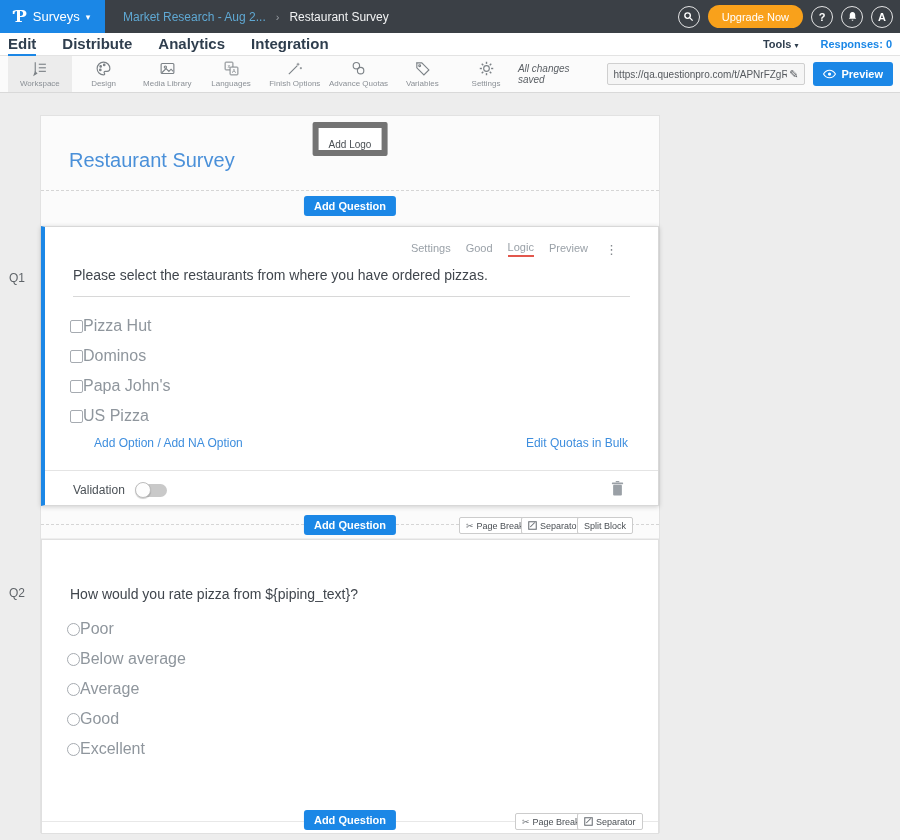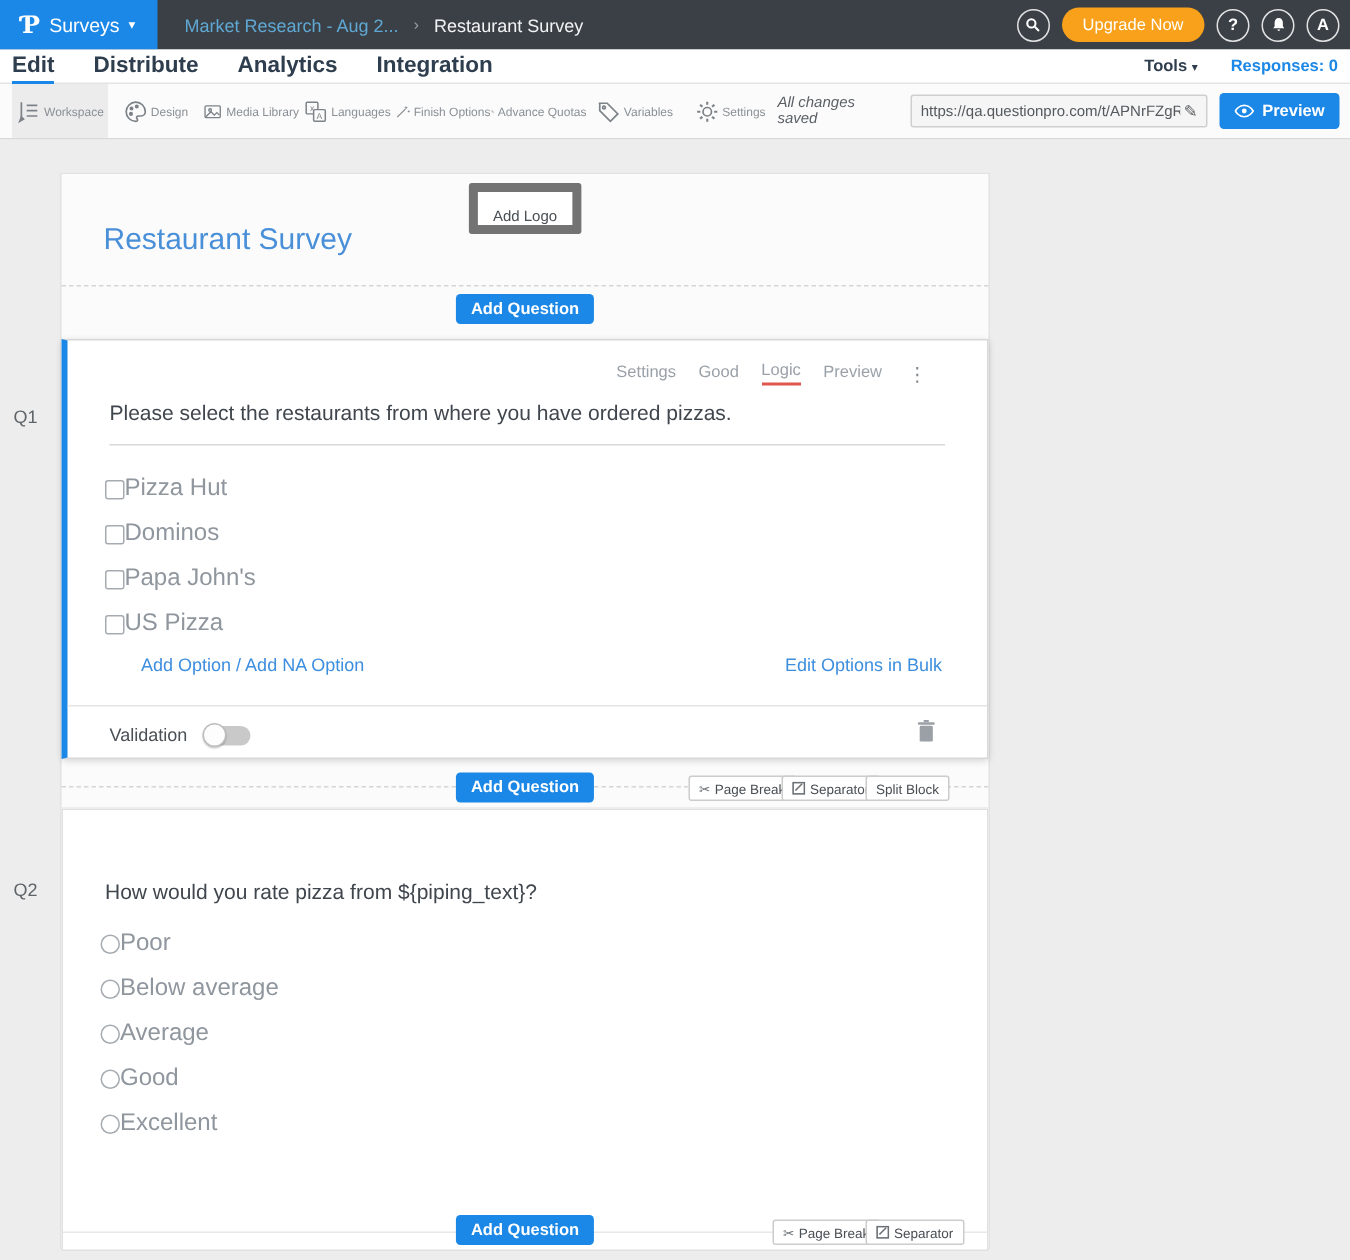--- a/index.html
+++ b/index.html
@@ -24,21 +24,21 @@
   .nav-tabs { display:flex; gap:26px; }
   .nav-tab { font-size:15px; font-weight:bold; color:#2f3e4e; cursor:pointer; padding:3px 0 2px; }
   .nav-tab.active { border-bottom:2px solid #1b87e6; }
   .nav-right { margin-left:auto; display:flex; align-items:center; gap:22px; font-size:11px; }
   .tools-dd { color:#2f3e4e; font-weight:bold; cursor:pointer; }
   .tools-dd .caret { font-size:8px; }
   .responses { color:#1b87e6; font-weight:bold; }
 
   
   .toolbar { position:absolute; top:56px; left:0; width:900px; height:37px; background:#fbfbfb; border-bottom:1px solid #d9d9d9; display:flex; align-items:center; padding-left:8px; box-shadow:0 1px 2px rgba(0,0,0,.08); }
-  .tool-item { width:64px; height:36px; display:flex; flex-direction:row; align-items:center; justify-content:center; gap:2px; cursor:pointer; color:#7c8287; }
+  .tool-item { width:64px; height:36px; display:flex; flex-direction:column; align-items:center; justify-content:center; gap:2px; cursor:pointer; color:#7c8287; }
   .tool-item.active { background:#ececec; }
   .tool-item svg { display:block; }
   .tool-label { font-size:8px; color:#8b9096; white-space:nowrap; }
   .toolbar-right { margin-left:auto; display:flex; align-items:center; gap:8px; padding-right:7px; }
   .save-status { font-size:10px; font-style:italic; color:#5a5f64; }
   .url-box { display:flex; align-items:center; width:200px; height:22px; background:#f5f5f5; border:1px solid #cfcfcf; border-radius:2px; padding:0 6px; gap:2px; }
   .url-box input { flex:1; border:none; background:transparent; font-size:10px; color:#55595e; font-family:inherit; outline:none; min-width:0; }
   .url-pencil { font-size:11px; color:#55595e; cursor:pointer; }
   .preview-btn { display:flex; align-items:center; gap:5px; background:#1b87e6; color:#fff; border:none; border-radius:3px; height:24px; padding:0 10px; font-size:11px; font-weight:bold; cursor:pointer; }
 
@@ -284,21 +284,21 @@
             <span class="checkbox"></span>
             <span class="opt-label">US Pizza</span>
           </div>
         </div>
         <div class="links-row">
           <span>
             <span class="link">Add Option</span>
             <span class="link-slash">/</span>
             <span class="link">Add NA Option</span>
           </span>
-          <span class="link">Edit Options in Bulk</span>
+          <span class="link">Edit Quotas in Bulk</span>
         </div>
         <div class="q-divider"></div>
         <div class="validation-row">
           <span class="validation-label">Validation</span>
           <span class="toggle">
               <span class="knob"></span>
             </span>
           <span class="trash-btn">
             <svg width="13" height="15" viewBox="0 0 20 24" fill="#9aa0a6">
                 <rect x="3" y="6" width="14" height="17" rx="1.5"></rect>

